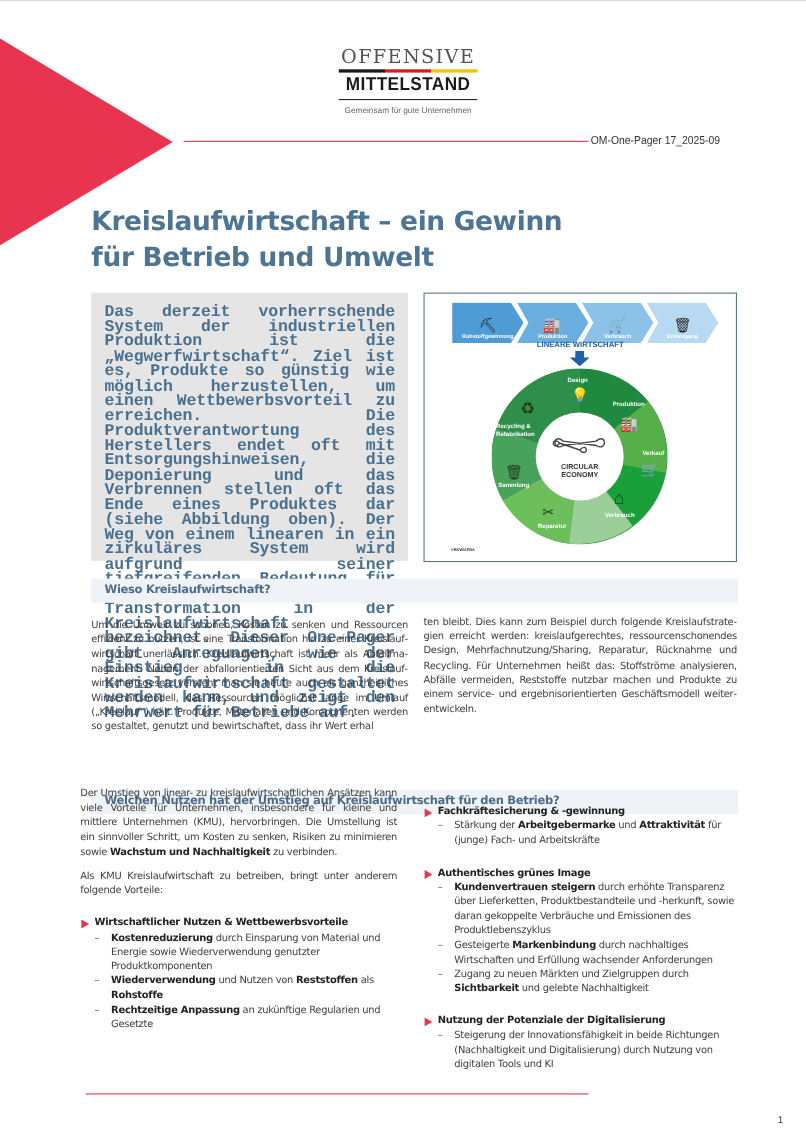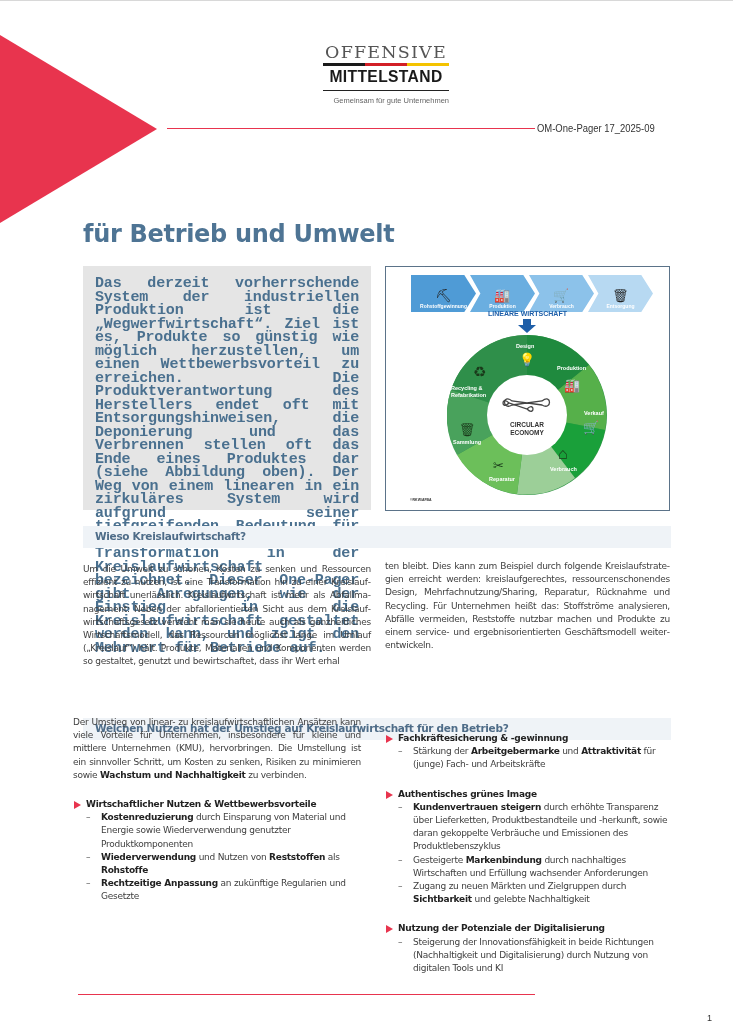--- a/index.html
+++ b/index.html
@@ -2,27 +2,27 @@
 <html><head>
 <meta charset="utf-8">
 <style>
   * { box-sizing: border-box; margin: 0; padding: 0; }
   html, body { width: 733px; height: 1036px; background: #ffffff; overflow: hidden; }
   body { position: relative; font-family: "Liberation Sans", "DejaVu Sans", sans-serif; color: #3a3a3a; }
   .topline { position: absolute; left: 0; top: 0; width: 733px; height: 1px; background: #d8d8d8; }
   .triangle { position: absolute; left: 0; top: 35px; width: 0; height: 0;
     border-top: 94px solid transparent; border-bottom: 94px solid transparent;
     border-left: 157px solid #e8344e; }
-  .logo { position: absolute; left: 323px; top: 42px; width: 126px; text-align: center; }
+  .logo { position: absolute; left: 308px; top: 42px; width: 126px; text-align: center; }
   .logo-top { font-family: "DejaVu Serif", serif; font-size: 17.5px; letter-spacing: 1.2px; color: #555; line-height: 20px; }
   .logo-bar { display: flex; height: 3px; margin: 1px 0 2px 0; }
   .logo-bar span { flex: 1; }
   .logo-bottom { font-family: "Liberation Sans", sans-serif; font-weight: bold; font-size: 17px; letter-spacing: 0.4px; color: #1a1a1a; line-height: 18px; transform: scaleX(0.92); }
   .logo-rule { height: 1px; background: #222; margin-top: 4px; }
-  .logo-tag { font-size: 7.5px; color: #666; margin-top: 5px; white-space: nowrap; text-align: right; }
+  .logo-tag { font-size: 7.5px; color: #666; margin-top: 5px; white-space: nowrap; }
   .header-line { position: absolute; left: 167px; top: 128px; width: 368px; height: 1px; background: #e8344e; }
   .doc-id { position: absolute; left: 537px; top: 122px; font-size: 10.5px; color: #333; transform: scaleX(0.9); transform-origin: left; white-space: nowrap; }
   .title { position: absolute; left: 83px; top: 185px; font-family: "DejaVu Sans", sans-serif; font-weight: bold; font-size: 24px; line-height: 33px; color: #4e7494; letter-spacing: -0.3px; }
   .intro { position: absolute; left: 83px; top: 266px; width: 288px; height: 244px; background: #e5e5e5; padding: 11px 12px 0 12px;
     font-family: Liberation Mono, monospace; font-weight: bold; font-size: 15px; line-height: 13.5px; color: #4a708f; text-align: justify; hyphens: manual; letter-spacing: -0.15px; }
   .figure { position: absolute; left: 385px; top: 266px; width: 285px; height: 245px; border: 1px solid #5b7389; background: #fff; overflow: hidden; }
   .section-bar { position: absolute; left: 83px; width: 588px; height: 22px; background: #eff3f7; padding: 4px 12px;
     font-family: "DejaVu Sans", sans-serif; font-weight: bold; font-size: 10.5px; color: #4e6c88; letter-spacing: -0.3px; white-space: nowrap; }
   .col { position: absolute; font-family: "DejaVu Sans", sans-serif; font-size: 9px; line-height: 13.2px; color: #404040; text-align: justify; letter-spacing: -0.25px; }
   .col b { font-weight: bold; color: #222; }
@@ -64,21 +64,21 @@
   </div>
   <div class="logo-bottom">MITTELSTAND</div>
   <div class="logo-rule"></div>
   <div class="logo-tag">Gemeinsam für gute Unternehmen</div>
 </div>
 
 <div class="header-line"></div>
 <div class="doc-id">OM-One-Pager 17_2025-09</div>
 
 <h1 class="title">
-  <br>
+  <span>Kreislaufwirtschaft – ein Gewinn</span><br>
   <span>für Betrieb und Umwelt</span>
 </h1>
 
 <div class="intro">
   <p>Das derzeit vorherrschende System der industriel­len Produktion ist die „Wegwerfwirtschaft“. Ziel ist es, Produkte so günstig wie möglich herzustel­len, um einen Wettbewerbsvorteil zu erreichen. Die Produktverantwortung des Herstellers endet oft mit Entsorgungshinweisen, die Deponierung und das Verbrennen stellen oft das Ende eines Produktes dar (siehe Abbildung oben). Der Weg von einem linearen in ein zirkuläres System wird aufgrund seiner tiefgreifenden Bedeutung für Un­ternehmen als Transformation in der Kreislauf­wirtschaft bezeichnet. Dieser One-Pager gibt Anre­gungen, wie der Einstieg in die Kreislaufwirtschaft gestaltet werden kann, und zeigt den Mehrwert für Betriebe auf.</p>
 </div>
 
 <div class="figure">
   <div class="chev-row">
     <div class="chev" style="background:#4f9bd6">
@@ -155,20 +155,21 @@
   <p>Um die Umwelt zu schonen, Kosten zu senken und Ressourcen effizient zu nutzen, ist eine Transformation hin zu einer Kreislauf­wirtschaft unerlässlich. Kreislaufwirtschaft ist mehr als Abfallma­nagement: Neben der abfallorientierten Sicht aus dem Kreislauf­wirtschaftsgesetz versteht man sie heute auch als ganzheitliches Wirtschaftsmodell, das Ressourcen möglichst lange im Umlauf („Kreislauf“) hält. Produkte, Materialien und Komponenten wer­den so gestaltet, genutzt und bewirtschaftet, dass ihr Wert erhal­</p>
 </div>
 <div class="col" style="left:385px;top:560px;width:285px">
   <p>ten bleibt. Dies kann zum Beispiel durch folgende Kreislaufstrate­gien erreicht werden: kreislaufgerechtes, ressourcenschonendes Design, Mehrfachnutzung/Sharing, Reparatur, Rücknahme und Recycling. Für Unternehmen heißt das: Stoffströme analysieren, Abfälle vermeiden, Reststoffe nutzbar machen und Produkte zu einem service- und ergebnisorientierten Geschäftsmodell weiter­entwickeln.</p>
 </div>
 
 <div class="section-bar" style="top:718px">Welchen Nutzen hat der Umstieg auf Kreislaufwirtschaft für den Betrieb?</div>
 
 <div class="col" style="left:73px;top:716px;width:288px">
   <p class="para"><span>Der Umstieg von linear- zu kreislaufwirtschaftlichen Ansätzen kann viele Vorteile für Unternehmen, insbesondere für kleine und mittlere Unternehmen (KMU), hervorbringen. Die Umstellung ist ein sinnvoller Schritt, um Kosten zu senken, Risiken zu minimieren sowie </span><b>Wachstum und Nachhaltigkeit</b><span> zu verbinden.</span></p>
+  <p class="para">Als KMU Kreislaufwirtschaft zu betreiben, bringt unter anderem folgende Vorteile:</p>
 
   <div class="group">
     <div class="bullet">Wirtschaftlicher Nutzen &amp; Wettbewerbsvorteile</div>
     <div class="sub"><b>Kostenreduzierung</b><span> durch Einsparung von Material und Energie sowie Wiederverwendung genutzter Produktkomponenten</span></div>
     <div class="sub"><b>Wiederverwendung</b><span> und Nutzen von </span><b>Reststoffen</b><span> als </span><b>Rohstoffe</b></div>
     <div class="sub"><b>Rechtzeitige Anpassung</b><span> an zukünftige Regularien und Gesetzte</span></div>
   </div>
 </div>
 
 <div class="col" style="left:385px;top:716px;width:288px">

